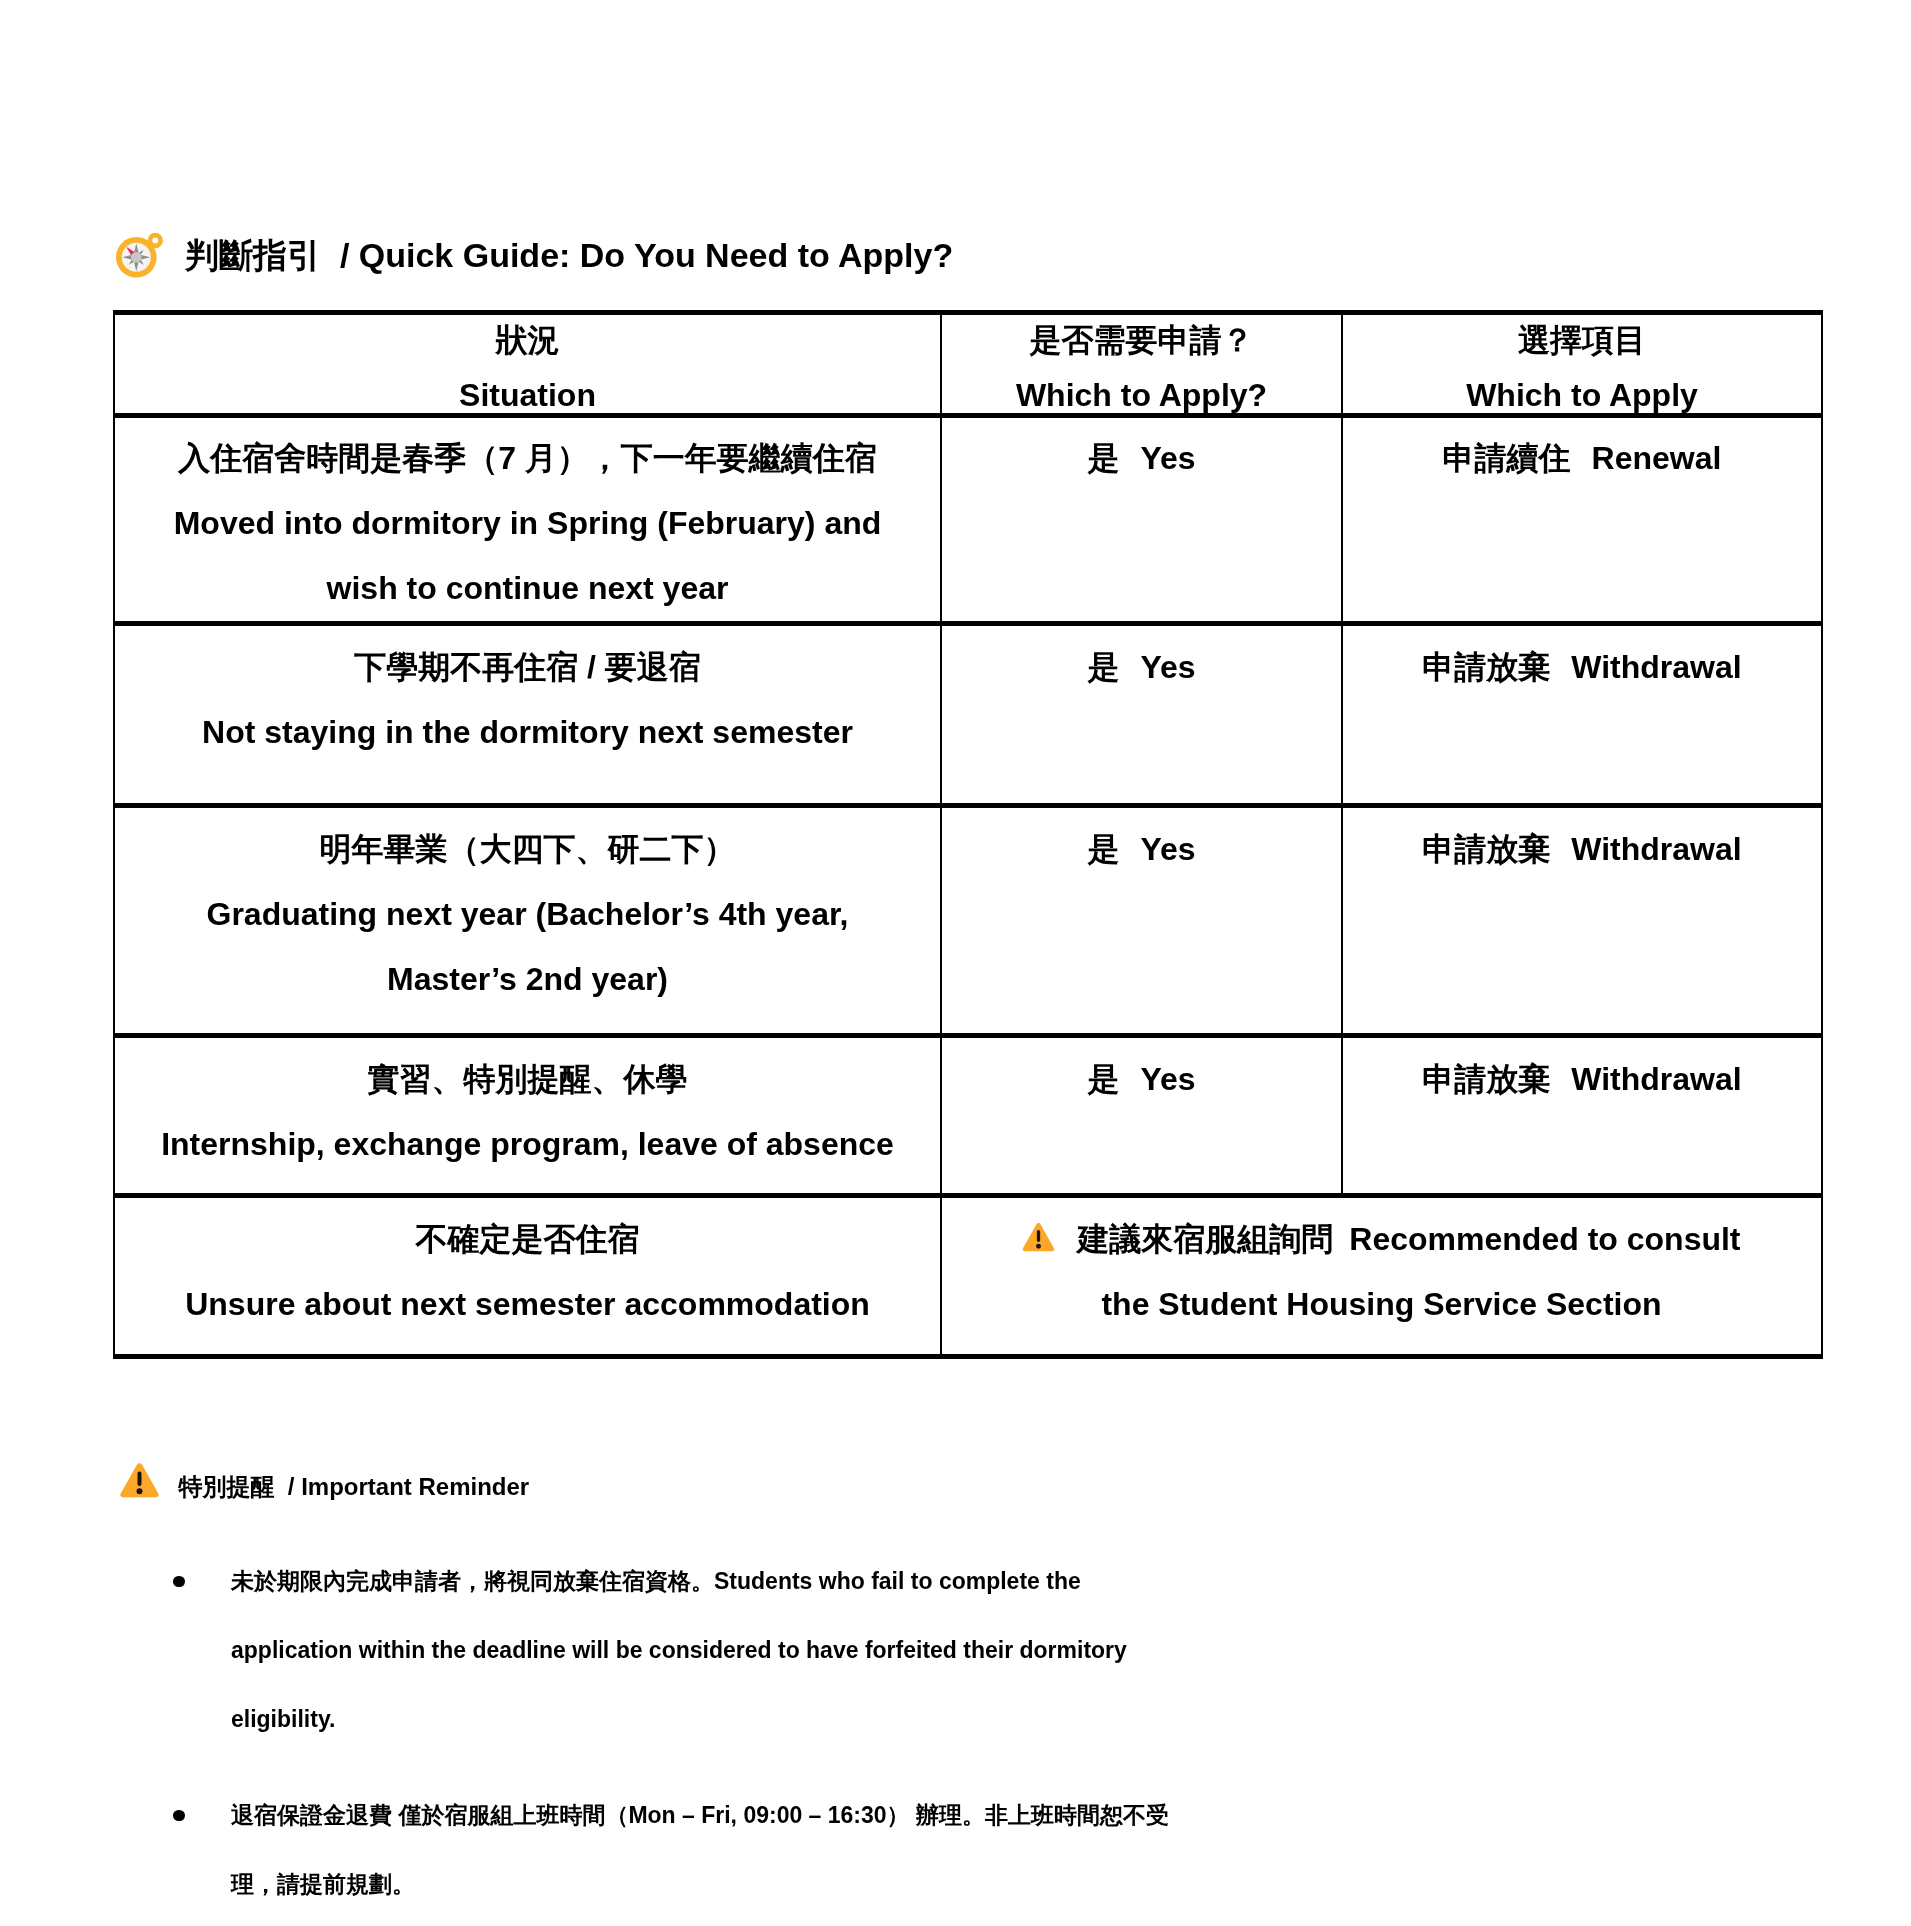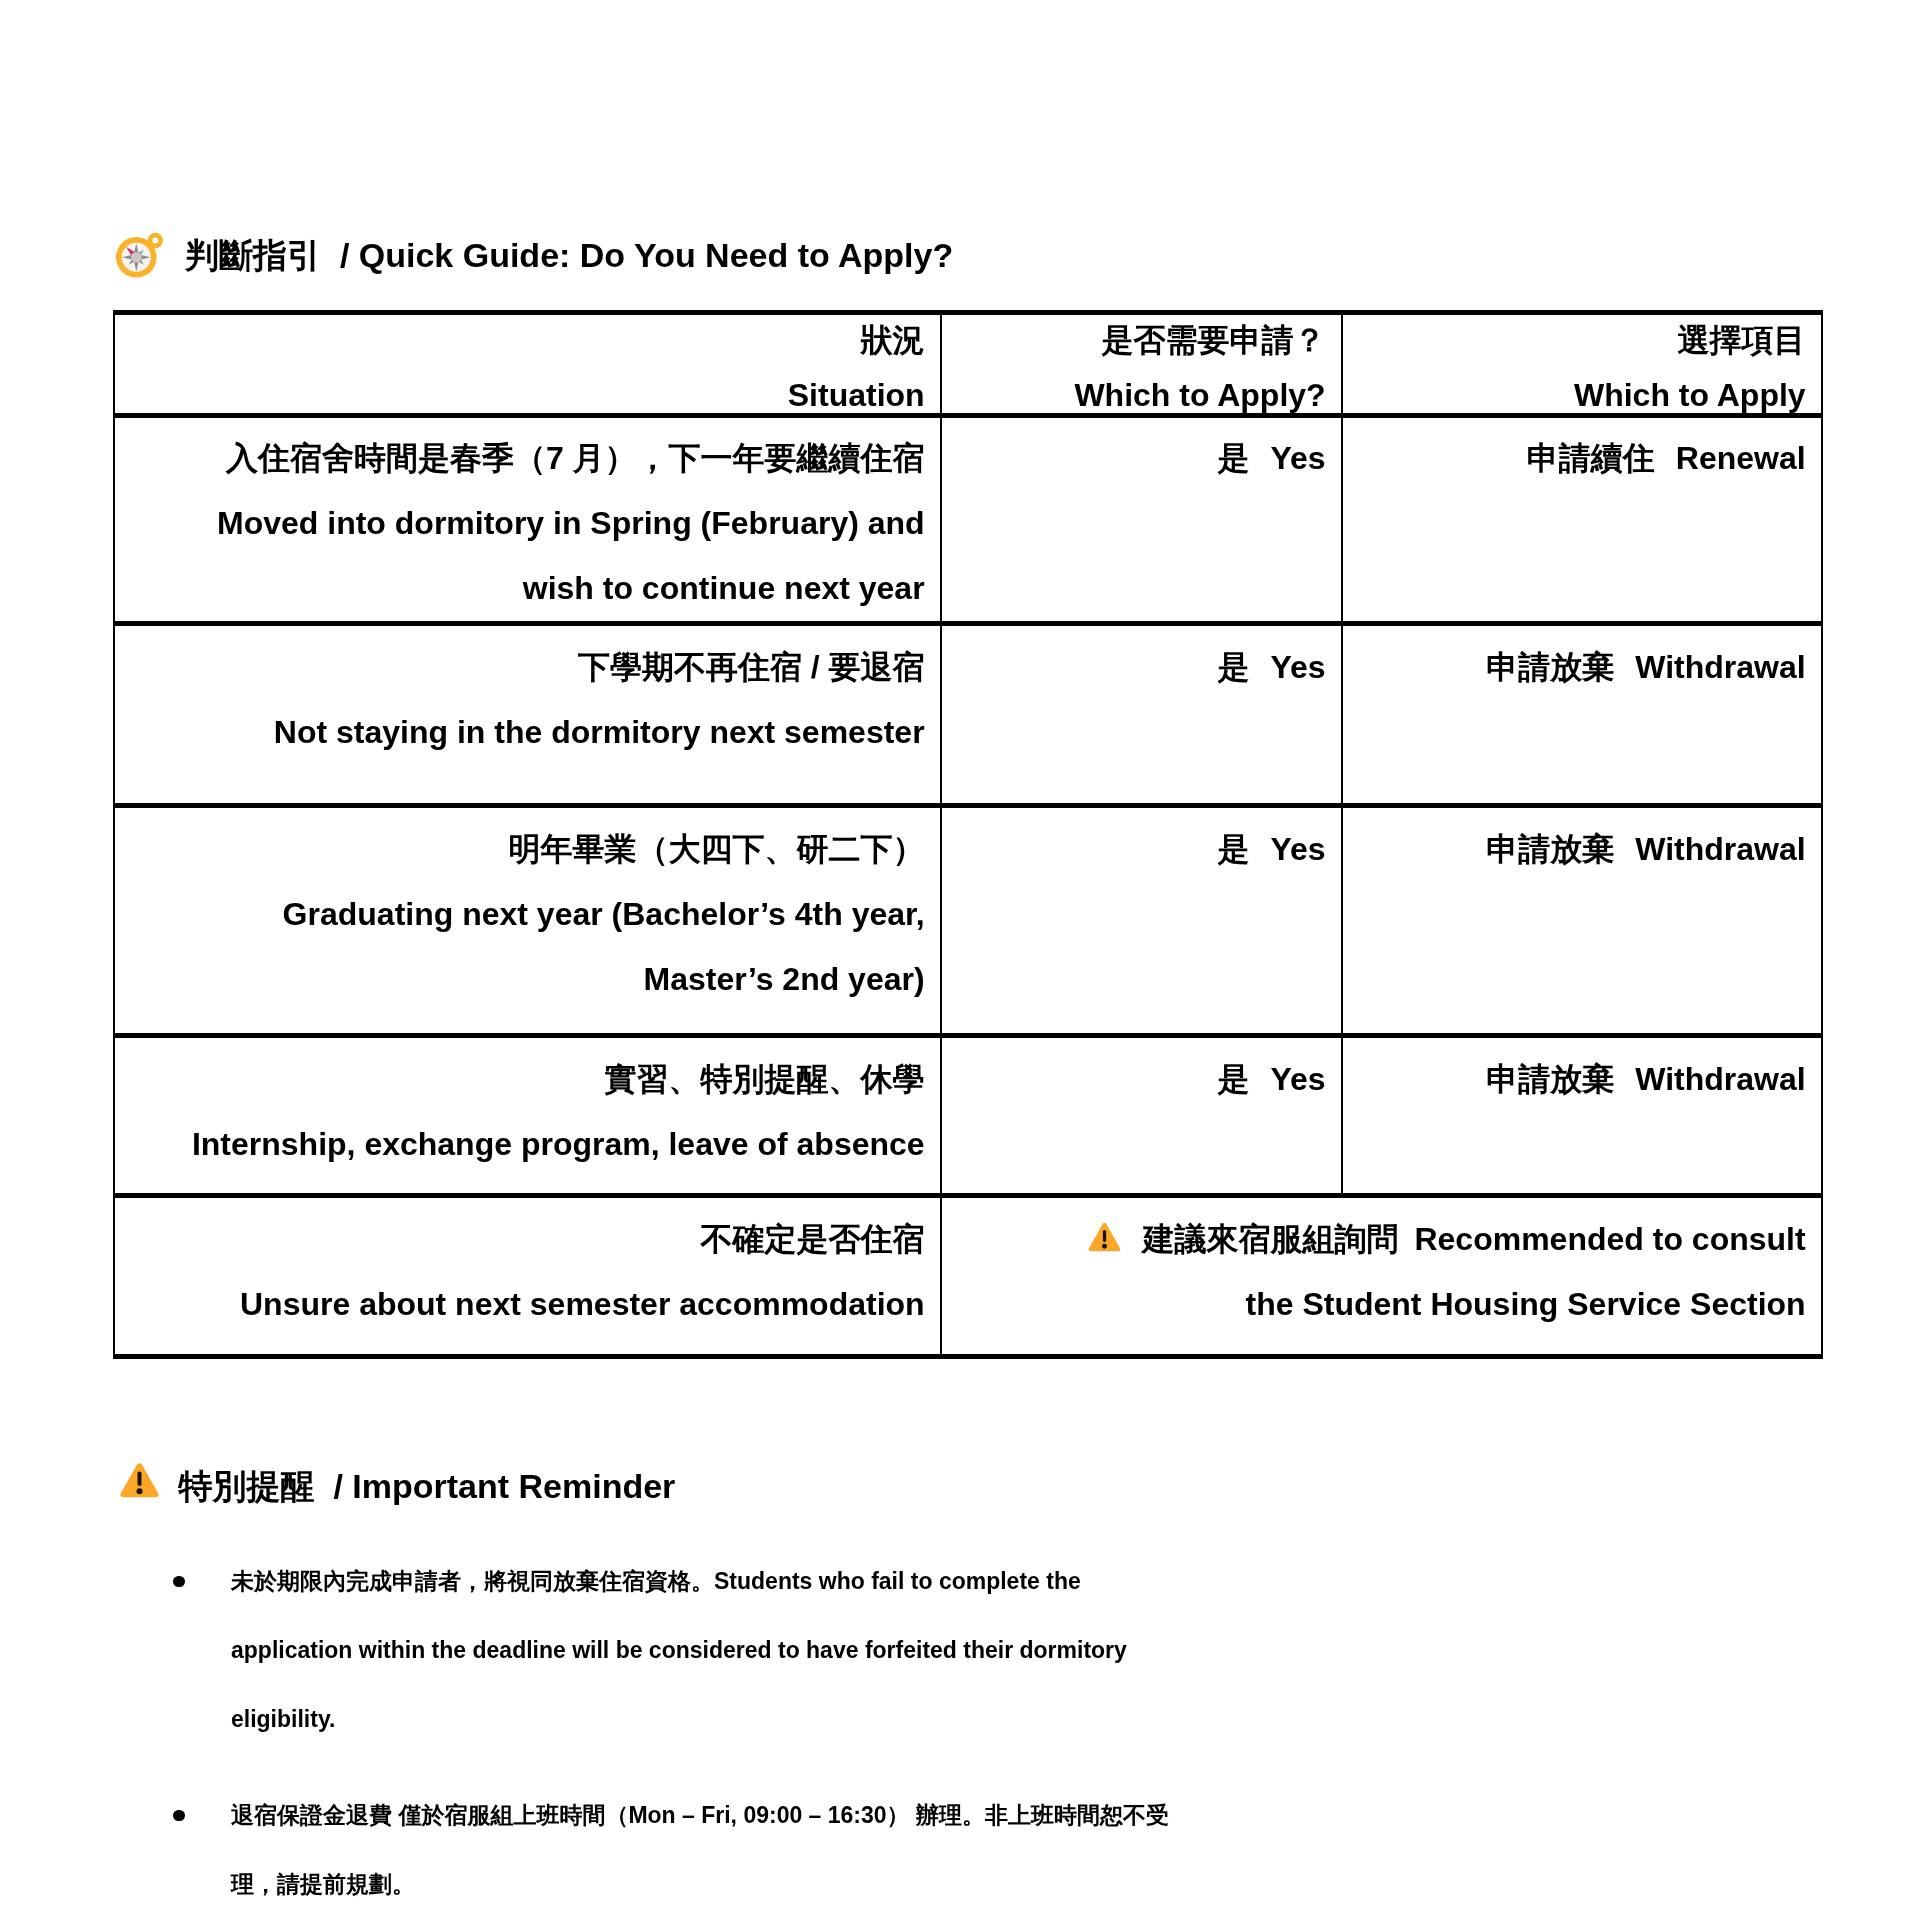--- a/index.html
+++ b/index.html
@@ -14,37 +14,37 @@
   .title-row { position:absolute; left:112px; top:229px; display:flex; align-items:center; }
   .title-row .icon svg { width:53px; height:53px; display:block; }
   .title-text { font-size:34px; margin-left:20px; white-space:pre; }
 
   
   table.guide { position:absolute; left:113px; top:310px; width:1707px;
     border-collapse:collapse; table-layout:fixed; font-size:32px; }
   col.c1 { width:827px; } col.c2 { width:401px; } col.c3 { width:480px; }
   table.guide th, table.guide td {
     border:2.3px solid #000; border-top-width:5px; border-bottom-width:5px;
-    vertical-align:top; text-align:right; padding:8.5px 15.4px 0 15.4px;
+    vertical-align:top; text-align:center; padding:8.5px 15.4px 0 15.4px;
   }
   tr.hrow   { height:98px; }
   tr.r1 { height:204px; } tr.r2 { height:182px; } tr.r3 { height:230px; }
   tr.r4 { height:160px; } tr.r5 { height:161px; }
   th { padding-top:7.7px !important; }
   th .hzh { line-height:35px; }
   th .hen { line-height:35px; margin-top:20px; }
   td p { line-height:65px; }
   .gap { margin-left:21px; }
   .consult .icon-inline svg { width:33px; height:30px; vertical-align:-2.3px; margin-right:13px; }
   .consult .gap2 { margin-left:16px; }
 
   
   .reminder-title { position:absolute; left:119px; top:1462px; display:flex; align-items:center; }
   .reminder-title .icon svg { width:41px; height:36px; display:block; margin-bottom:14px; }
-  .reminder-title .rt-text { font-size:34px; margin-left:18.5px; white-space:pre; }
+  .reminder-title .rt-text { font-size:24px; margin-left:18.5px; white-space:pre; }
 
   ul.bullets { position:absolute; left:173px; top:1547px; width:1630px; list-style:none; }
   li.bullet { position:relative; padding-left:58px; font-size:23px; line-height:69px; margin-bottom:27px; }
   li.bullet::before { content:""; position:absolute; left:0; top:28.5px;
     width:11.6px; height:11.6px; border-radius:50%; background:#000; }
   li.bullet p { max-width:1502px; }
 </style>
 </head>
 <body>
 

